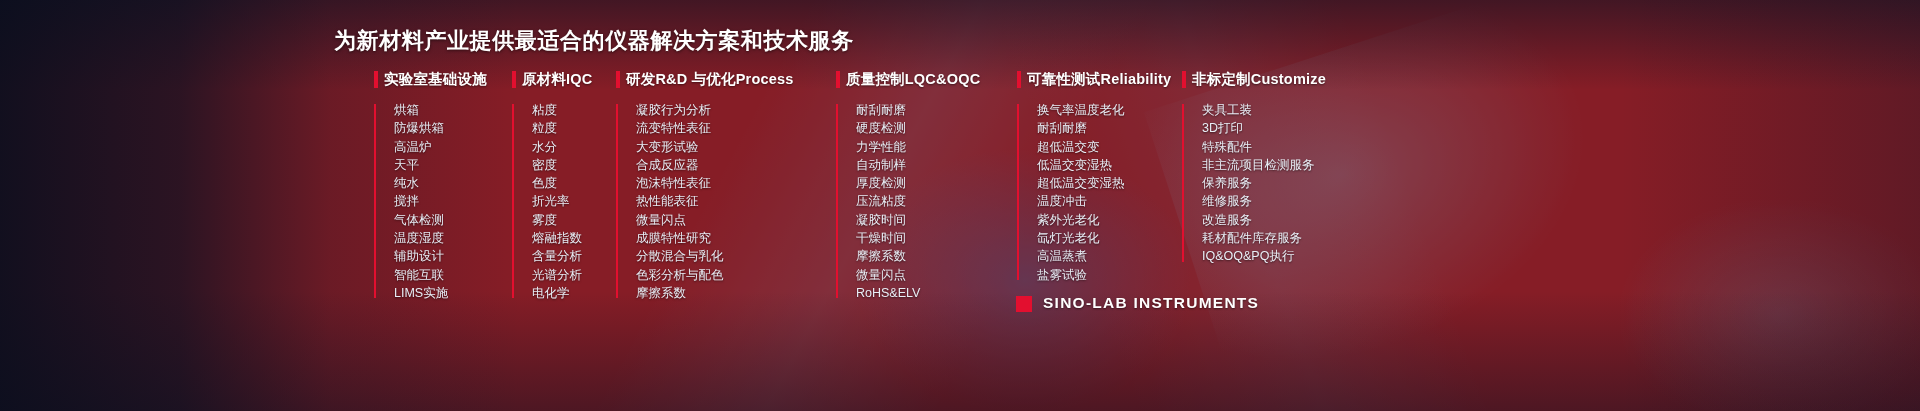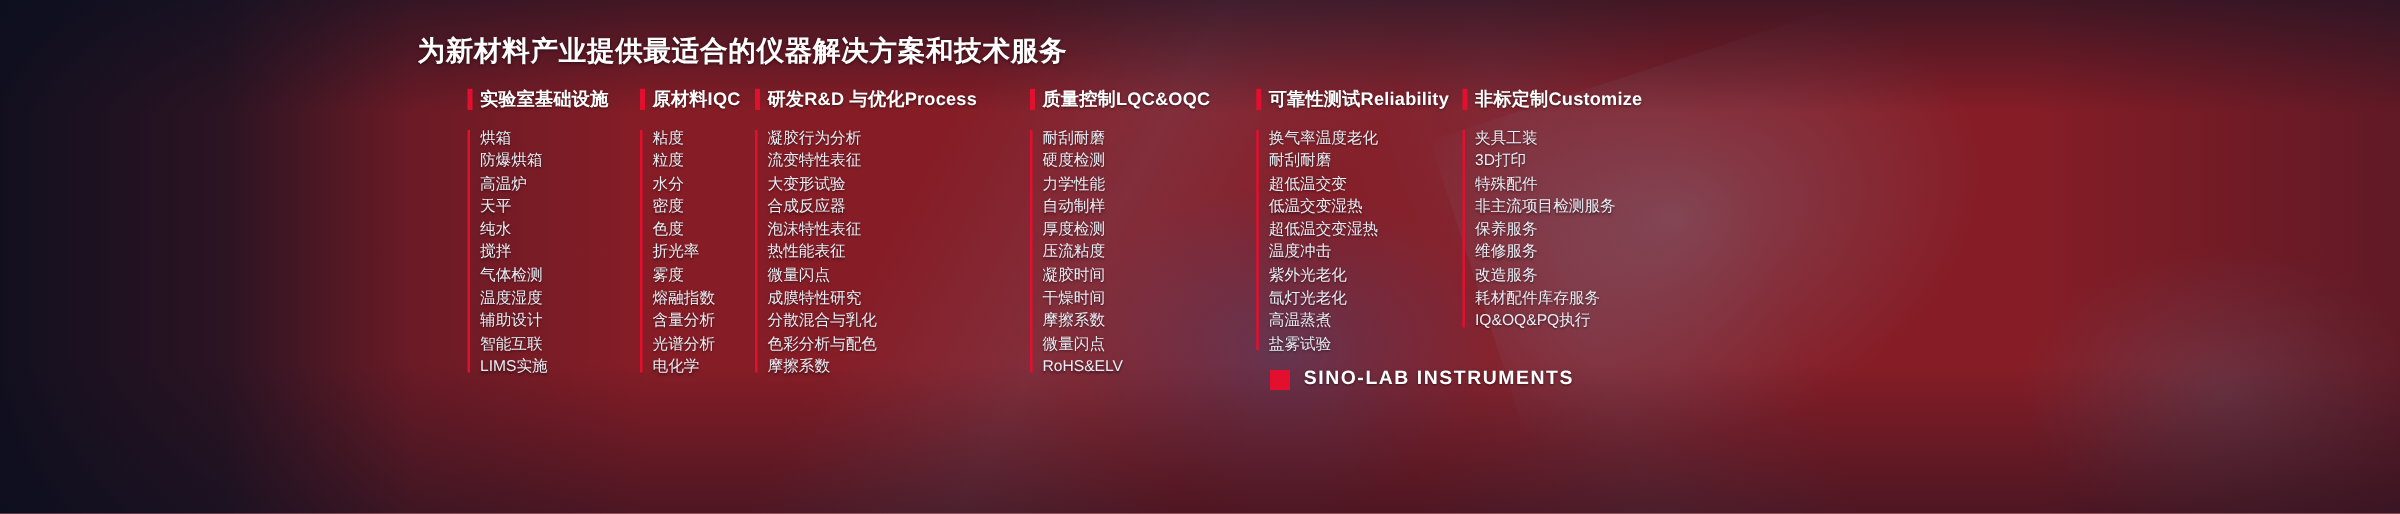--- a/index.html
+++ b/index.html
@@ -76,21 +76,21 @@
     width:4px; height:17px; background:#e30f2f;
     margin-right:6px; flex:0 0 auto;
   }
   .head-text{
     font-size:14.5px; font-weight:bold; color:#ffffff;
     white-space:nowrap; letter-spacing:0.2px;
     text-shadow:0 1px 2px rgba(0,0,0,0.5);
   }
   .col-body{
     position:relative;
-    padding-left:10px;
+    padding-left:20px;
   }
   .body-bar{
     position:absolute; left:0; top:3px; bottom:4px;
     width:2px; background:#e30f2f;
   }
   .item{
     font-size:12.5px; color:#e9eef6; line-height:18.3px;
     white-space:nowrap;
     text-shadow:0 1px 2px rgba(0,0,0,0.55);
   }
@@ -139,21 +139,21 @@
             <div class="item">天平</div>
             <div class="item">纯水</div>
             <div class="item">搅拌</div>
             <div class="item">气体检测</div>
             <div class="item">温度湿度</div>
             <div class="item">辅助设计</div>
             <div class="item">智能互联</div>
             <div class="item">LIMS实施</div>
           </div>
         </div>
-        <div class="col" style="width: 92px;">
+        <div class="col" style="width: 104px;">
           <div class="col-head">
             <div class="head-bar"></div>
             <div class="head-text">原材料IQC</div>
           </div>
           <div class="col-body">
             <div class="body-bar"></div>
             <div class="item">粘度</div>
             <div class="item">粒度</div>
             <div class="item">水分</div>
             <div class="item">密度</div>

